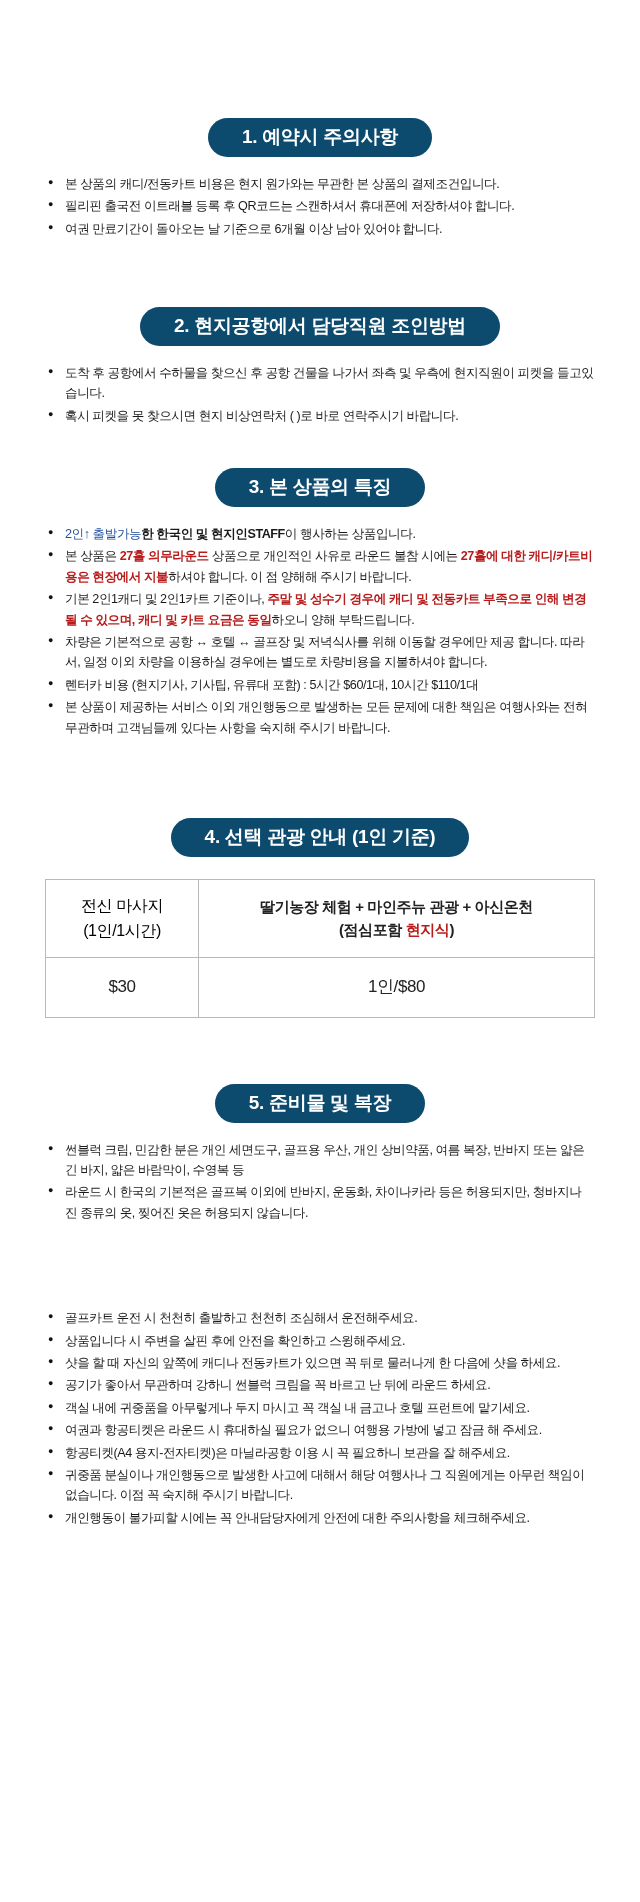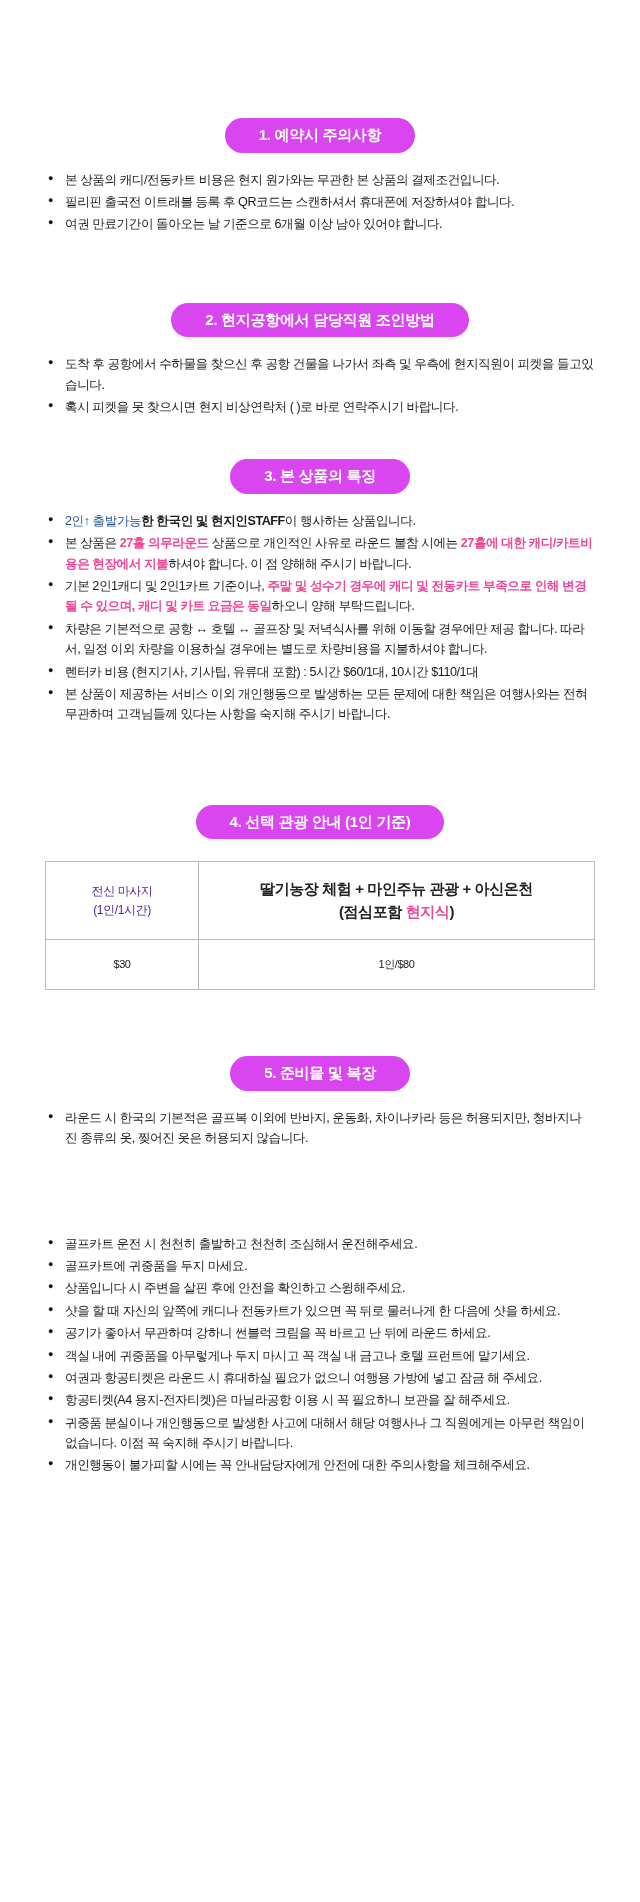--- a/index.html
+++ b/index.html
@@ -18,23 +18,23 @@
     min-height: 1902px;
     position: relative;
     box-sizing: border-box;
     padding: 0 45px;
   }
   .spacer-top { height: 118px; }
 
   .section-pill {
     display: block;
     margin: 0 auto;
-    background: #d946ef;
+    background: #0c4a6e;
     color: #ffffff;
-    font-size: 15px;
+    font-size: 19px;
     font-weight: bold;
     text-align: center;
     border-radius: 20px;
     padding: 9px 34px;
     width: fit-content;
     letter-spacing: -0.3px;
     line-height: 1.1;
   }
 
   .sect { margin-bottom: 0; }
@@ -73,21 +73,21 @@
   }
   .hand:before { content: ""; }
   .hand .pt {
     position: absolute;
     left: 17px;
     top: 0;
     font-size: 12px;
   }
 
   .bold { font-weight: bold; }
-  .red { color: #ec4899; font-weight: bold; }
+  .red { color: #b91c1c; font-weight: bold; }
   .blue { color: #1f4e9c; font-weight: normal; }
   .gap-md { height: 40px; }
   .gap-lg { height: 66px; }
   .gap-xl { height: 78px; }
 
   
   .tour-table {
     margin: 22px auto 0;
     border-collapse: collapse;
     width: 550px;
@@ -97,32 +97,32 @@
     border: 1px solid #b9b9b9;
     text-align: center;
     vertical-align: middle;
     padding: 14px 6px;
     font-size: 12.5px;
     line-height: 1.55;
     letter-spacing: -0.4px;
   }
   .tour-table td.head-left {
     width: 140px;
-    font-size: 12px;
-    color: #4c1d95;
+    font-size: 16px;
+    color: #000000;
   }
   .tour-table td.head-right {
     font-size: 15px;
     font-weight: bold;
     padding: 16px 6px;
     line-height: 1.5;
   }
   .tour-table td.price,
   .tour-table td.price-right {
-    font-size: 11px;
+    font-size: 17px;
     padding: 16px 6px;
   }
 </style>
 </head>
 <body>
 
 <div class="page">
 
   <div class="spacer-top"></div>
 
@@ -182,32 +182,32 @@
       </tbody>
     </table>
   </div>
 
   <div class="gap-lg"></div>
 
   <div class="sect">
     <div class="section-pill">5. 준비물 및 복장</div>
     <div class="body-block">
       <ul class="bullets">
+        <li>썬블럭 크림, 민감한 분은 개인 세면도구, 골프용 우산, 개인 상비약품, 여름 복장, 반바지 또는 얇은 긴 바지, 얇은 바람막이, 수영복 등</li>
         <li>라운드 시 한국의 기본적은 골프복 이외에 반바지, 운동화, 차이나카라 등은 허용되지만, 청바지나 진 종류의 옷, 찢어진 옷은 허용되지 않습니다.</li>
       </ul>
     </div>
   </div>
 
   <div class="gap-lg"></div>
 
   <div class="sect">
     <div class="body-block">
       <ul class="bullets">
         <li>골프카트 운전 시 천천히 출발하고 천천히 조심해서 운전해주세요.</li>
-        <li>골프카트에 귀중품을 두지 마세요.</li>
         <li>상품입니다 시 주변을 살핀 후에 안전을 확인하고 스윙해주세요.</li>
         <li>샷을 할 때 자신의 앞쪽에 캐디나 전동카트가 있으면 꼭 뒤로 물러나게 한 다음에 샷을 하세요.</li>
         <li>공기가 좋아서 무관하며 강하니 썬블럭 크림을 꼭 바르고 난 뒤에 라운드 하세요.</li>
         <li>객실 내에 귀중품을 아무렇게나 두지 마시고 꼭 객실 내 금고나 호텔 프런트에 맡기세요.</li>
         <li>여권과 항공티켓은 라운드 시 휴대하실 필요가 없으니 여행용 가방에 넣고 잠금 해 주세요.</li>
         <li>항공티켓(A4 용지-전자티켓)은 마닐라공항 이용 시 꼭 필요하니 보관을 잘 해주세요.</li>
         <li>귀중품 분실이나 개인행동으로 발생한 사고에 대해서 해당 여행사나 그 직원에게는 아무런 책임이 없습니다. 이점 꼭 숙지해 주시기 바랍니다.</li>
         <li>개인행동이 불가피할 시에는 꼭 안내담당자에게 안전에 대한 주의사항을 체크해주세요.</li>
       </ul>
     </div>

